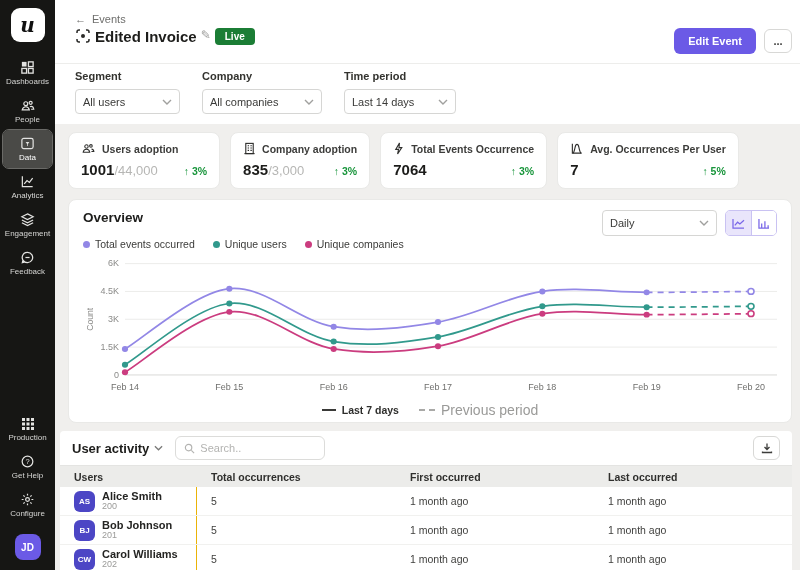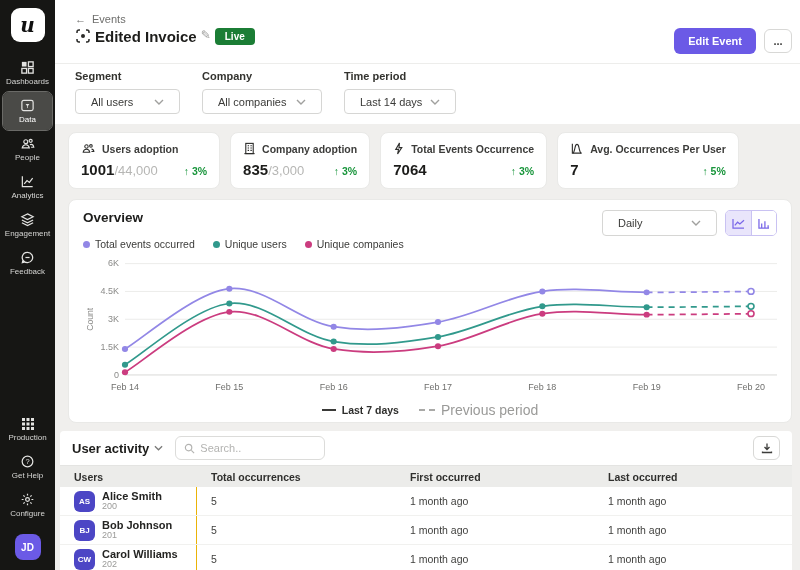--- a/index.html
+++ b/index.html
@@ -32,21 +32,21 @@
   .title-row .evt-title { font-size:15px; font-weight:bold; color:#1d1d1b; }
   .pencil { color:#9a9a98; font-size:12px; cursor:pointer; }
   .badge-live { background:#1b7d35; color:#fff; font-size:10px; font-weight:bold; padding:3px 10px; border-radius:4px; }
   .title-actions { margin-left:auto; display:flex; gap:8px; align-items:center; }
   .btn-primary { background:#6b5ae6; color:#fff; border:none; font-size:11px; font-weight:bold; padding:7px 14px; border-radius:6px; cursor:pointer; font-family:inherit; }
   .btn-more { background:#fff; border:1px solid #d8d8d6; border-radius:6px; width:28px; height:24px; font-size:11px; font-weight:bold; color:#3c3c3a; cursor:pointer; line-height:1; }
   .divider { border-top:1px solid #ededeb; margin-top:5px; margin-left:-20px; margin-right:-8px; }
   .filters { display:flex; gap:22px; padding:6px 0 10px 0; }
   .fgroup .flabel { font-size:11px; font-weight:bold; color:#33332f; height:14px; }
   .select { margin-top:5px; height:25px; border:1px solid #d6d6d4; border-radius:4px; background:#fff;
-            display:flex; align-items:center; justify-content:space-between; padding:0 15px; font-size:11px; color:#3a3a38; cursor:pointer; }
+            display:flex; align-items:center; justify-content:space-between; padding:0 7px; font-size:11px; color:#3a3a38; cursor:pointer; }
   .sel-seg{ width:105px;} .sel-comp{width:120px;} .sel-time{width:112px;}
   .chev { color:#a0a09e; display:flex; }
 
   
   .body-gray { flex:1; background:#f0efed; padding:8px 8px 0 13px; overflow:hidden; }
 
   .cards { display:flex; gap:10px; }
   .card { background:#fff; border:1px solid #e9e9e7; border-radius:8px; padding:9px 12px 10px 12px; }
   .card-top { display:flex; align-items:center; gap:6px; }
   .card-top .ico { color:#2e2e2c; display:flex; }
@@ -109,39 +109,39 @@
         <span class="ico">
           <svg width="15" height="15" viewBox="0 0 16 16" fill="none" stroke="currentColor" stroke-width="1.4">
               <rect x="2" y="2" width="5" height="5" fill="currentColor" stroke="none"></rect>
               <rect x="9" y="2" width="5" height="5"></rect>
               <rect x="2" y="9" width="5" height="5"></rect>
               <rect x="9" y="9" width="5" height="5"></rect>
             </svg>
         </span>
         <span class="lbl">Dashboards</span>
       </div>
-      <div class="nav-item active">
-        <span class="ico">
-          <svg width="15" height="15" viewBox="0 0 16 16" fill="none" stroke="currentColor" stroke-width="1.3">
-              <rect x="2" y="2.5" width="12" height="11" rx="2"></rect>
-              <path d="M6 6.5h4l-1.6 2v2.5l-.8-.7V8.5z" fill="currentColor" stroke="none"></path>
-            </svg>
-        </span>
-        <span class="lbl">Data</span>
-      </div>
       <div class="nav-item">
         <span class="ico">
           <svg width="16" height="15" viewBox="0 0 18 16" fill="none" stroke="currentColor" stroke-width="1.3">
               <circle cx="6.5" cy="6" r="2.2"></circle>
               <circle cx="12" cy="5" r="1.7"></circle>
               <path d="M2.5 13c.5-2.4 2-3.6 4-3.6s3.5 1.2 4 3.6z"></path>
               <path d="M12.5 12.2h3c-.3-2-1.4-3.2-2.9-3.2-.5 0-1 .1-1.4.4"></path>
             </svg>
         </span>
         <span class="lbl">People</span>
+      </div>
+      <div class="nav-item active">
+        <span class="ico">
+          <svg width="15" height="15" viewBox="0 0 16 16" fill="none" stroke="currentColor" stroke-width="1.3">
+              <rect x="2" y="2.5" width="12" height="11" rx="2"></rect>
+              <path d="M6 6.5h4l-1.6 2v2.5l-.8-.7V8.5z" fill="currentColor" stroke="none"></path>
+            </svg>
+        </span>
+        <span class="lbl">Data</span>
       </div>
       <div class="nav-item">
         <span class="ico">
           <svg width="15" height="15" viewBox="0 0 16 16" fill="none" stroke="currentColor" stroke-width="1.3">
               <path d="M2.5 2.5v11h11"></path>
               <path d="M4.5 10.5l3-3.5 2.5 2 3.5-4.5"></path>
             </svg>
         </span>
         <span class="lbl">Analytics</span>
       </div>

